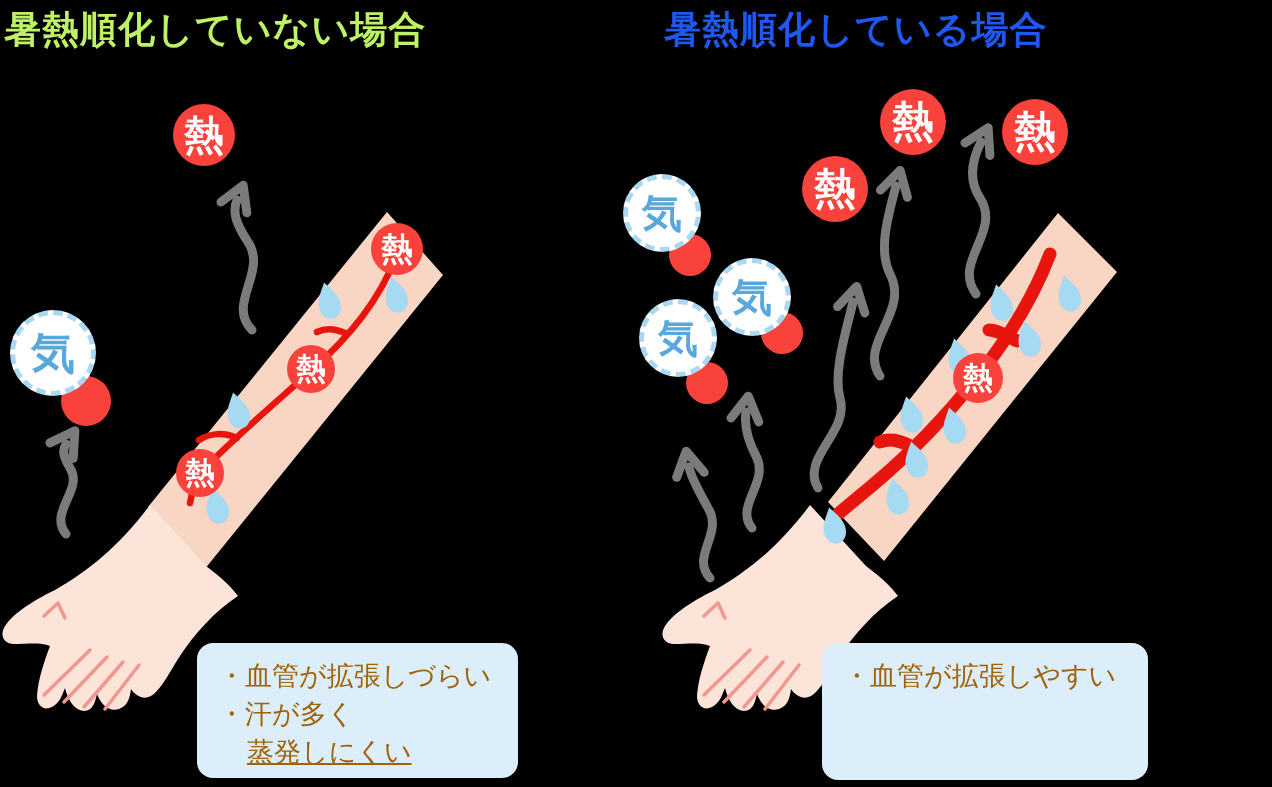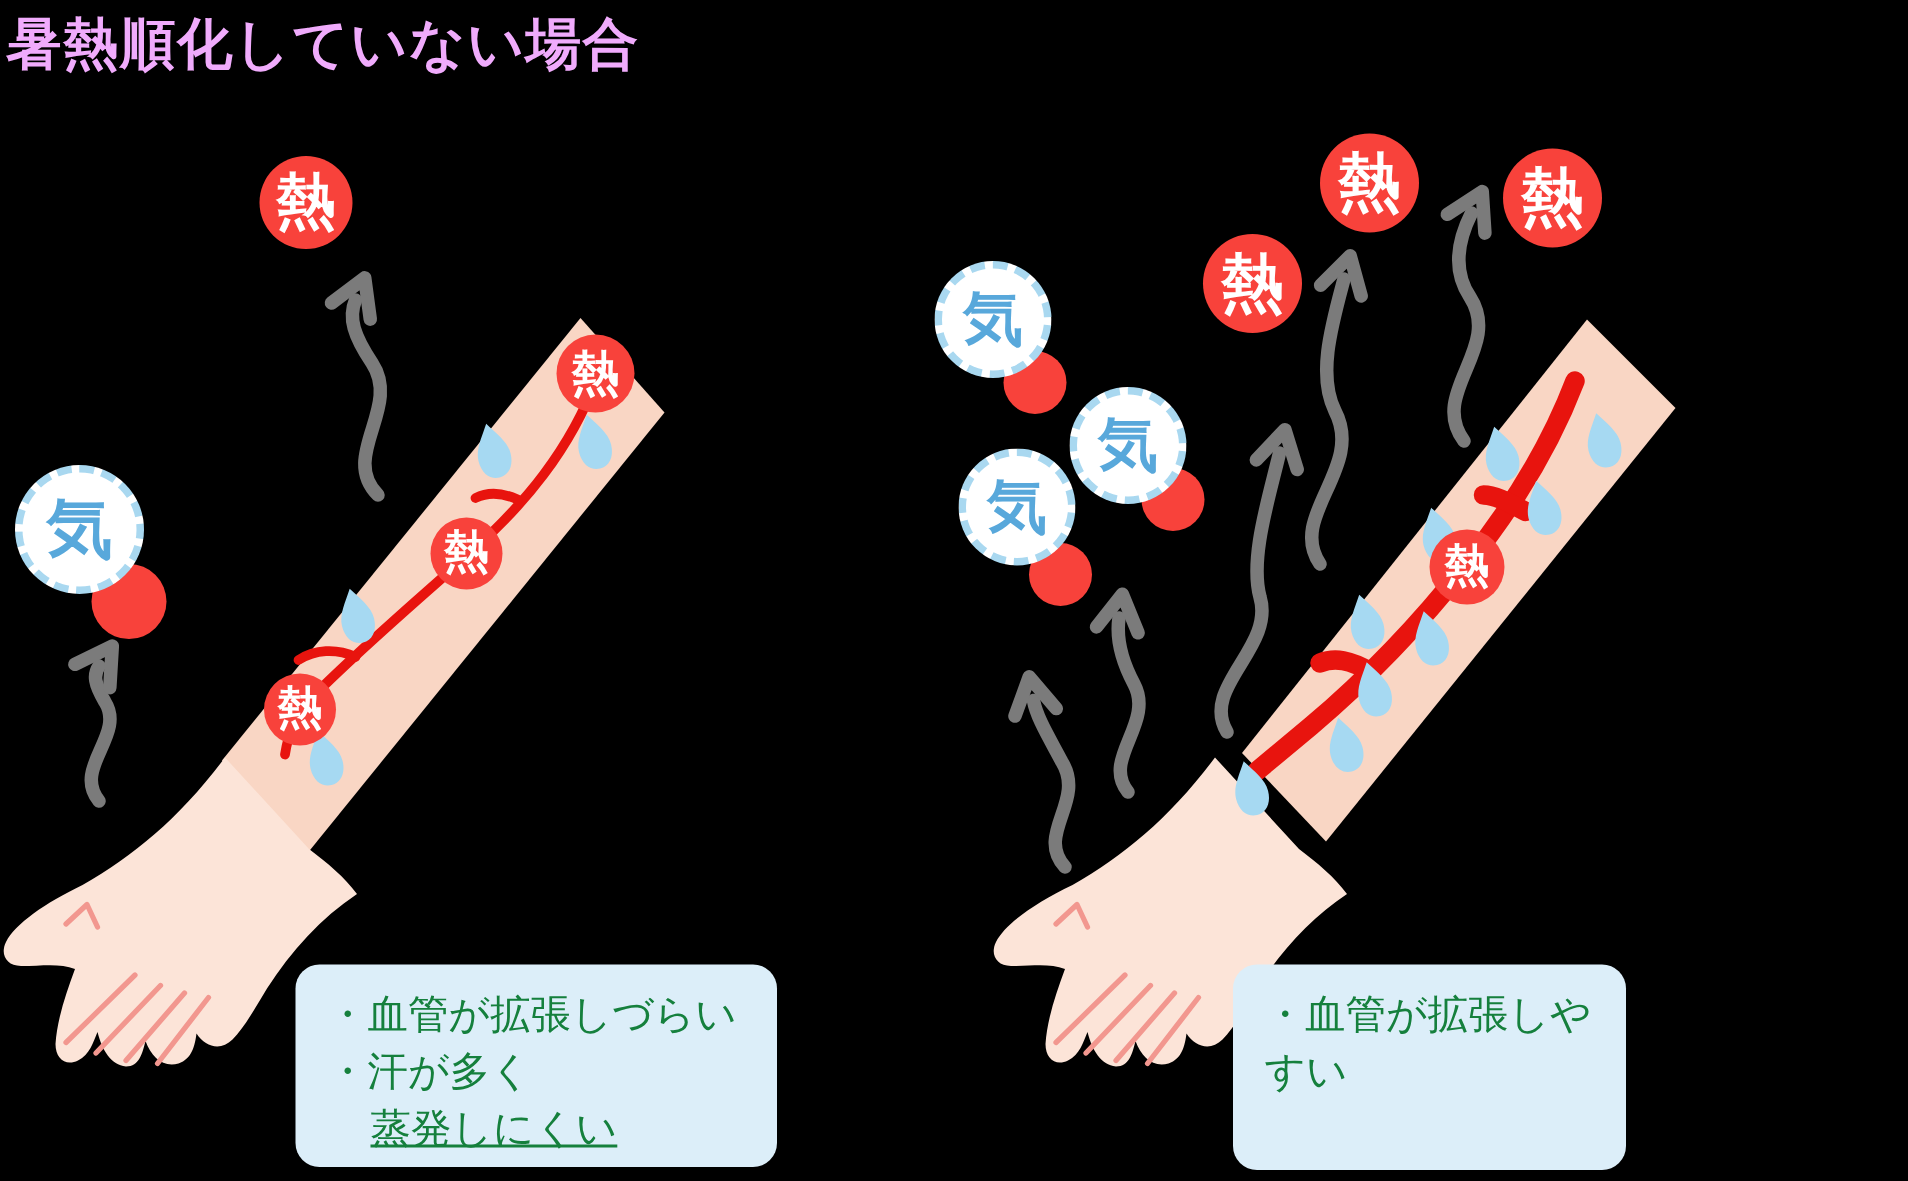--- a/index.html
+++ b/index.html
@@ -5,41 +5,41 @@
   html,body {margin:0; padding:0; background:#000;}
   .stage {
     position:relative; width:1272px; height:787px; background:#000000;
     overflow:hidden; font-family:"Liberation Sans","DejaVu Sans",sans-serif;
   }
   .stage svg {position:absolute; left:0; top:0;}
   .title {
     position:absolute; top:5px; font-size:37px; font-weight:bold;
     letter-spacing:1px; white-space:nowrap;
   }
-  .title-left  {left:4px;  color:#f0abfc;}
+  .title-left  {left:4px;  color:#bef264;}
   .title-right {left:664px; color:#1d58f3;}
   .heat {
     position:absolute; border-radius:50%; background:#f8423b; color:#ffffff;
     font-weight:bold; display:flex; align-items:center; justify-content:center;
     line-height:1;
   }
   .vapor {
     position:absolute; border-radius:50%; background:#ffffff;
     border:5px dashed #a9d8f0; color:#58a8db; font-weight:bold;
     display:flex; align-items:center; justify-content:center;
     line-height:1; box-sizing:border-box;
   }
   .dot {position:absolute; border-radius:50%; background:#f8423b;}
   .info {
     position:absolute; top:643px; background:#dceef9; border-radius:16px;
-    color:#15803d; font-size:27px; line-height:38px;
+    color:#a16207; font-size:27px; line-height:38px;
     padding:14px 0 16px 21px; box-sizing:border-box;
   }
   .info-left  {left:197px; width:321px; height:135px;}
-  .info-right {left:822px; width:262px; height:137px;}
+  .info-right {left:822px; width:326px; height:137px;}
   .info .indent {padding-left:29px;text-decoration:underline;}
 </style>
 </head>
 <body>
 
 <div class="stage">
 
   <svg width="1272" height="787" viewBox="0 0 1272 787">
     <defs>
       <marker id="ah" markerUnits="userSpaceOnUse" markerWidth="44" markerHeight="44" refX="14" refY="22" orient="auto">
@@ -105,20 +105,21 @@
         <use href="#drop" transform="translate(910,412) rotate(-14)"></use>
         <use href="#drop" transform="translate(953,423) rotate(-14)"></use>
         <use href="#drop" transform="translate(915,457) rotate(-14)"></use>
         <use href="#drop" transform="translate(896,494) rotate(-14)"></use>
         <use href="#drop" transform="translate(833,523) rotate(-14)"></use>
       </g>
     </g>
   </svg>
 
   <div class="title title-left">暑熱順化していない場合</div>
+  <div class="title title-right">暑熱順化している場合</div>
 
   <div class="heat" style="left:173px;top:104px;width:62px;height:62px;font-size:40px;">熱</div>
   <div class="heat" style="left:371px;top:223px;width:52px;height:52px;font-size:32px;">熱</div>
   <div class="heat" style="left:287px;top:345px;width:48px;height:48px;font-size:30px;">熱</div>
   <div class="heat" style="left:176px;top:449px;width:48px;height:48px;font-size:30px;">熱</div>
   <div class="dot" style="left:61px;top:376px;width:50px;height:50px;"></div>
   <div class="vapor" style="left:10px;top:310px;width:86px;height:86px;font-size:44px;">気</div>
 
   <div class="heat" style="left:880px;top:89px;width:66px;height:66px;font-size:42px;">熱</div>
   <div class="heat" style="left:1002px;top:99px;width:66px;height:66px;font-size:42px;">熱</div>

